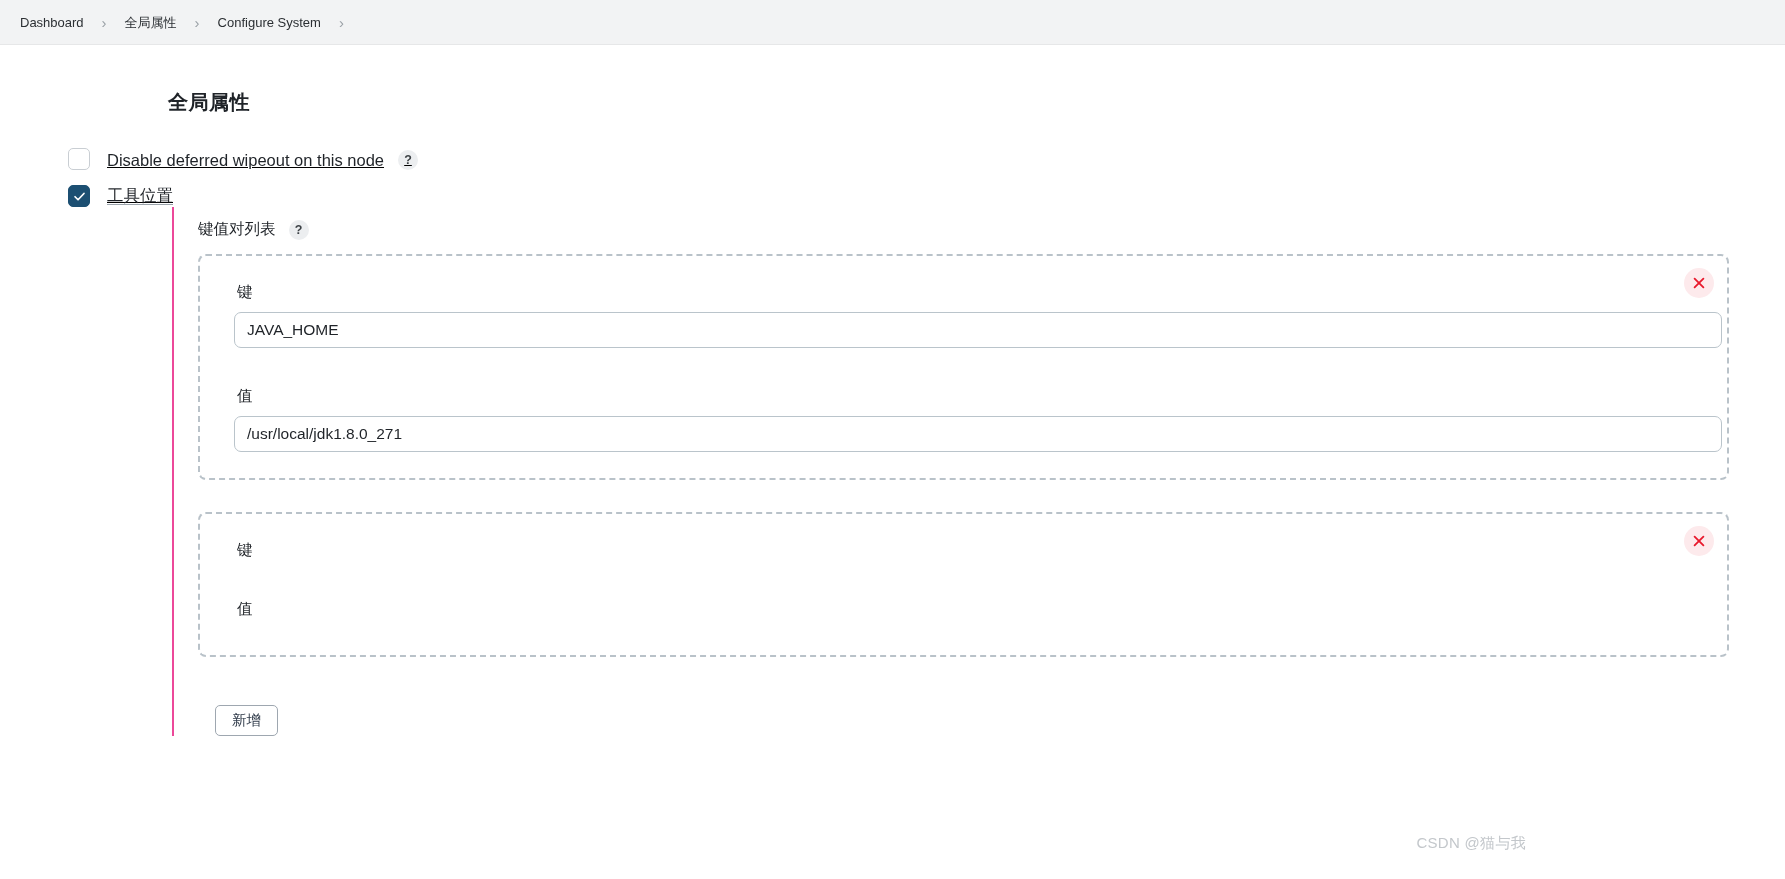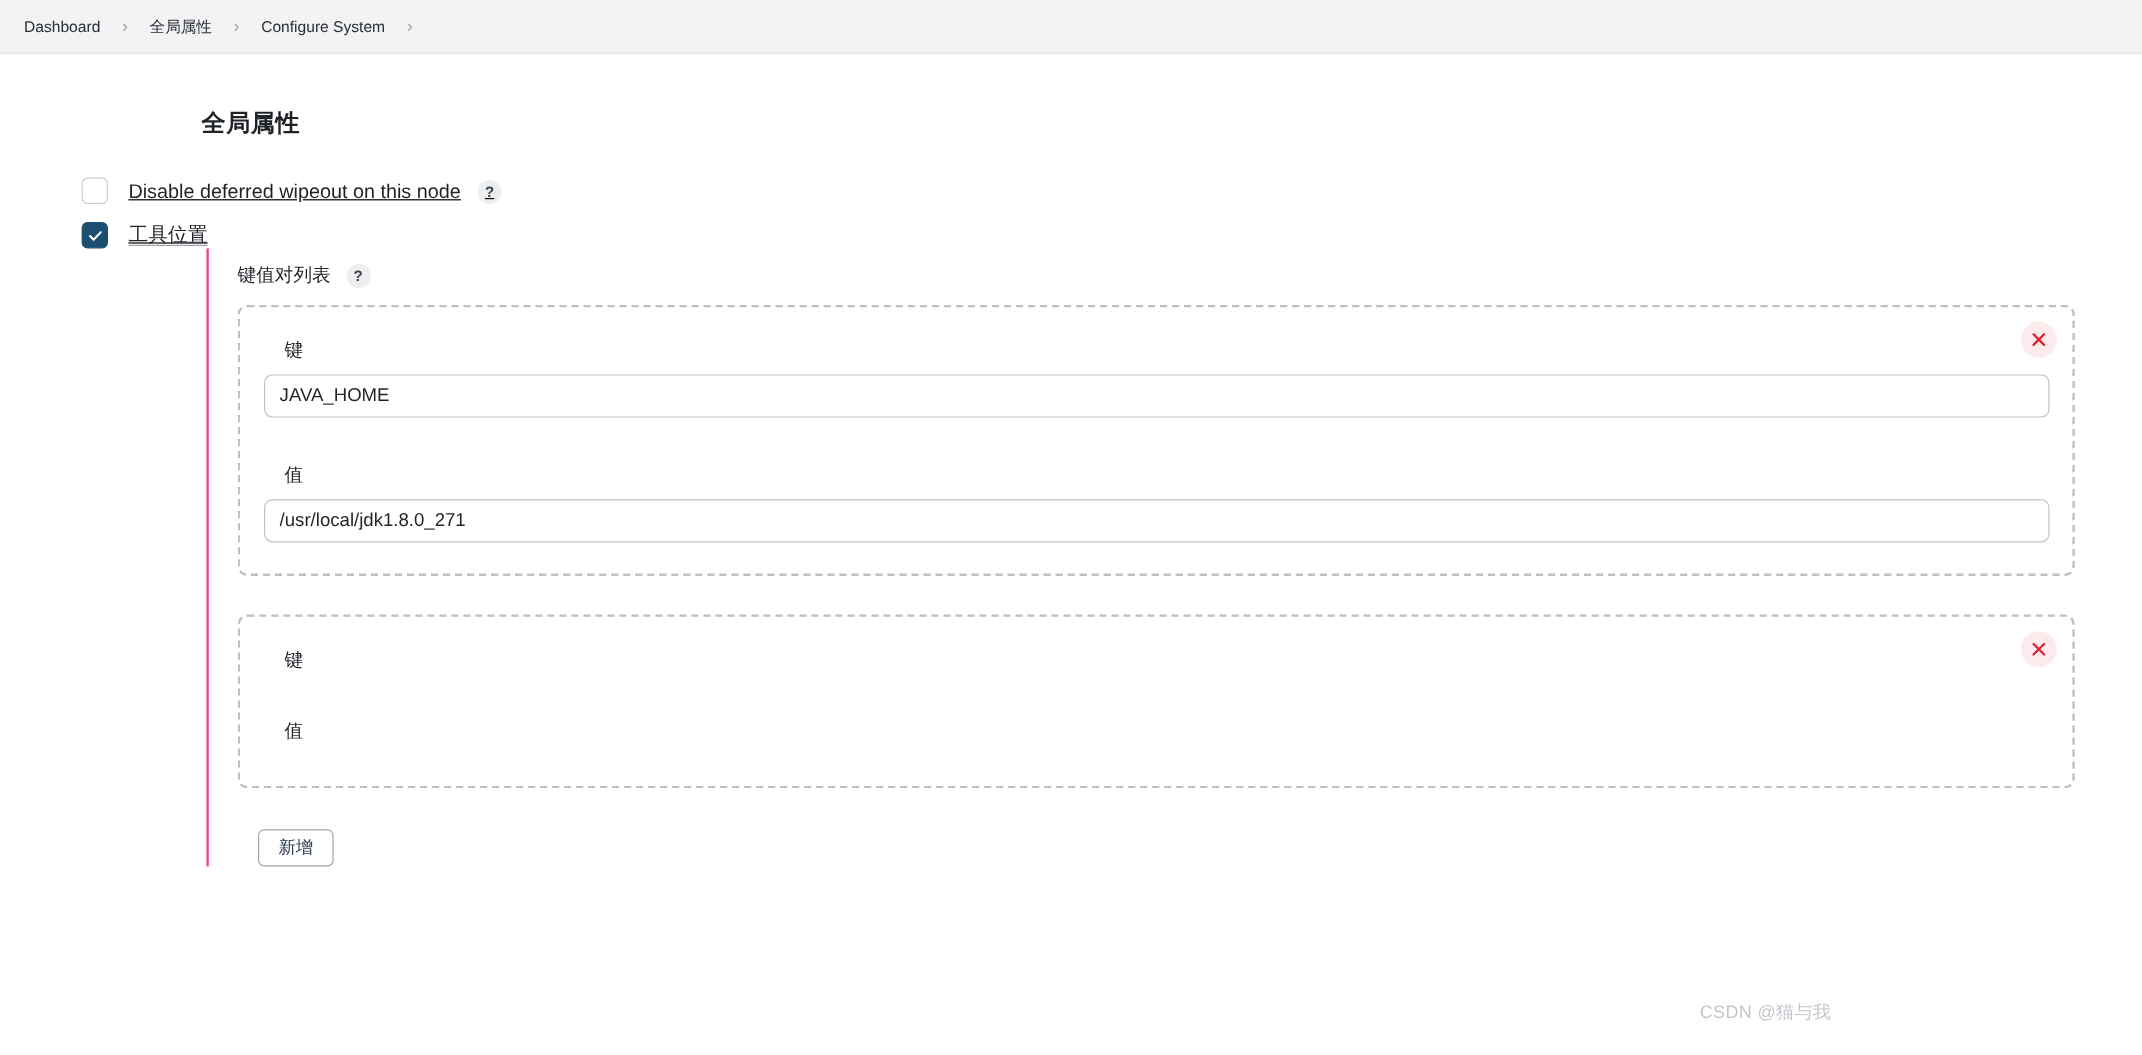--- a/index.html
+++ b/index.html
@@ -178,34 +178,35 @@
     font-size: 15.5px;
     color: #1f2328;
     margin: 6px 0 9px 17px;
   }
   .entry .field-label.value-label { margin-top: 38px; }
 
   .text-input {
     display: block;
     width: 1488px;
     height: 36px;
+    margin-left: 14px;
     border: 1.5px solid #bac4cb;
     border-radius: 7px;
     background: #ffffff;
     font-family: "Liberation Sans", "DejaVu Sans", sans-serif;
     font-size: 15.5px;
     color: #1f2328;
     padding: 0 12px;
     outline: none;
   }
 
   
   .add-btn {
     margin-left: 17px;
-    margin-top: 2px;
+    margin-top: 16px;
     min-width: 63px;
     height: 31px;
     padding: 0 12px;
     border: 1.5px solid #9ea7b0;
     border-radius: 5px;
     background: #ffffff;
     font-family: "Liberation Sans", "DejaVu Sans", sans-serif;
     font-size: 14.5px;
     color: #2f3a49;
     cursor: pointer;

